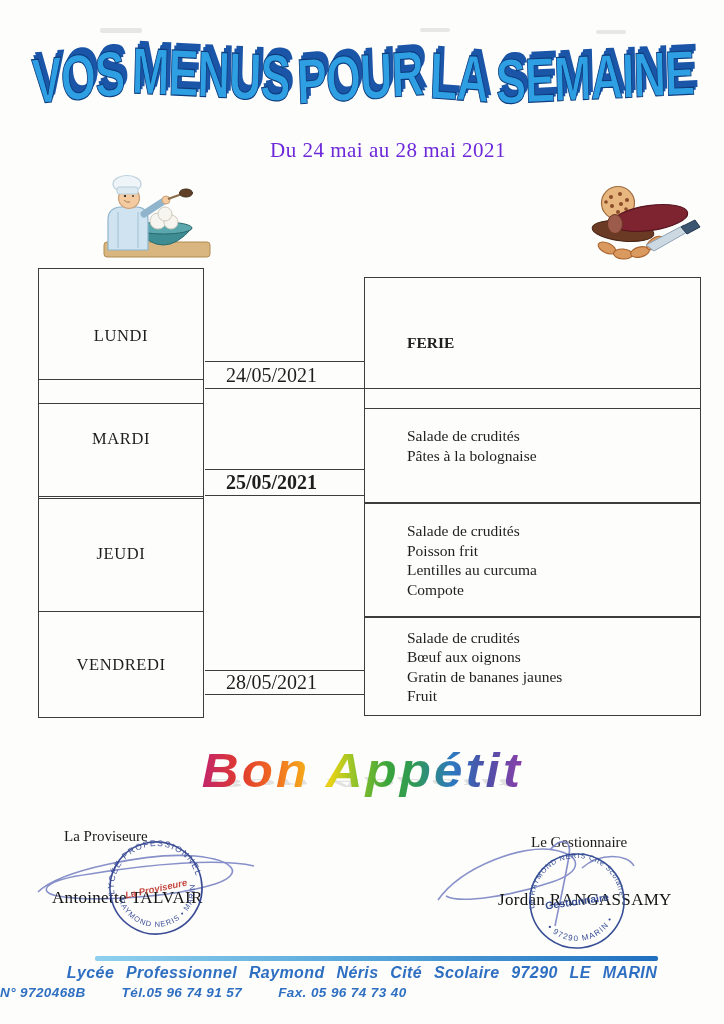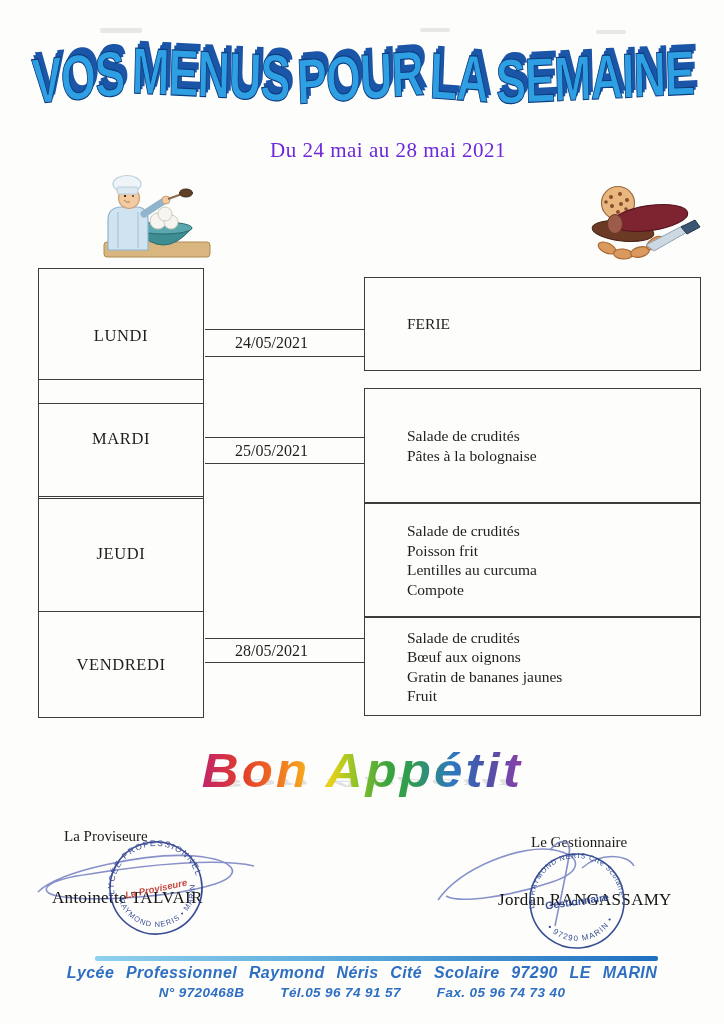--- a/index.html
+++ b/index.html
@@ -41,21 +41,21 @@
     font-size:16.5px;letter-spacing:.6px;background:transparent;
   }
   .menubox{
     position:absolute;left:364px;width:337px;border:1.5px solid #3d3d3d;
     box-sizing:border-box;display:flex;flex-direction:column;justify-content:center;
     padding-left:42px;font-size:15.5px;line-height:19.5px;
   }
   .datebox{
     position:absolute;left:205px;width:159px;border-top:1.5px solid #3d3d3d;border-bottom:1.5px solid #3d3d3d;
     box-sizing:border-box;display:flex;align-items:center;justify-content:center;
-    padding-right:26px;font-size:16px;
+    padding-right:26px;font-size:20px;margin-top:32px;
   }
   
   .bon{
     position:absolute;top:742px;left:0;right:0;text-align:center;
     font-family:"Liberation Sans",sans-serif;font-weight:bold;font-style:italic;
     font-size:49px;letter-spacing:3px;
   }
   .bon .grad{
     background:linear-gradient(90deg,#c2256b 0%,#e03a2e 12%,#f06a22 22%,#f5a81c 32%,#e8d216 40%,#8fc32a 48%,#3aa43c 58%,#2f9a55 66%,#2e78c0 78%,#4b51a8 88%,#8c3fa8 100%);
     -webkit-background-clip:text;background-clip:text;color:transparent;
@@ -76,21 +76,21 @@
   .foot-rule{
     position:absolute;top:956px;left:95px;width:563px;height:5px;border-radius:2px;
     background:linear-gradient(90deg,#8fd0ee,#55a5da,#1f6fc0);
   }
   .foot1{
     position:absolute;top:964px;left:0;right:0;text-align:center;
     font-family:"Liberation Sans",sans-serif;font-weight:bold;font-style:italic;
     font-size:16px;color:#2e6fc2;word-spacing:7px;letter-spacing:.4px;
   }
   .foot2{
-    position:absolute;top:985px;left:0;right:0;display:flex;justify-content:center;gap:36px;
+    position:absolute;top:985px;left:0;right:0;display:flex;justify-content:flex-start;gap:36px;
     font-family:"Liberation Sans",sans-serif;font-weight:bold;font-style:italic;
     font-size:13.5px;color:#2e6fc2;letter-spacing:.4px;
   }
 </style>
 </head>
 <body>
 
 <div class="page">
 
   <div class="smudge" style="left:100px;top:28px;width:42px;height:5px;"></div>
@@ -164,28 +164,28 @@
     <div class="daybox" style="top:496px;height:116px;">
       <span>JEUDI</span>
     </div>
     <div class="daybox" style="top:611px;height:107px;">
       <span>VENDREDI</span>
     </div>
 
     <div class="datebox" style="top:329px;height:28px;">
       <span>24/05/2021</span>
     </div>
-    <div class="datebox" style="top:437px;height:27px;">
+    <div class="datebox" style="top:437px;height:27px;font-weight:bold;">
       <span>25/05/2021</span>
     </div>
     <div class="datebox" style="top:638px;height:25px;">
       <span>28/05/2021</span>
     </div>
 
-    <div class="menubox" style="top:277px;height:94px;">
+    <div class="menubox" style="top:277px;height:132px;font-weight:bold;">
       <div>FERIE</div>
       <div></div>
       <div></div>
       <div></div>
     </div>
     <div class="menubox" style="top:388px;height:115px;">
       <div>Salade de crudités</div>
       <div>Pâtes à la bolognaise</div>
       <div></div>
     </div>

